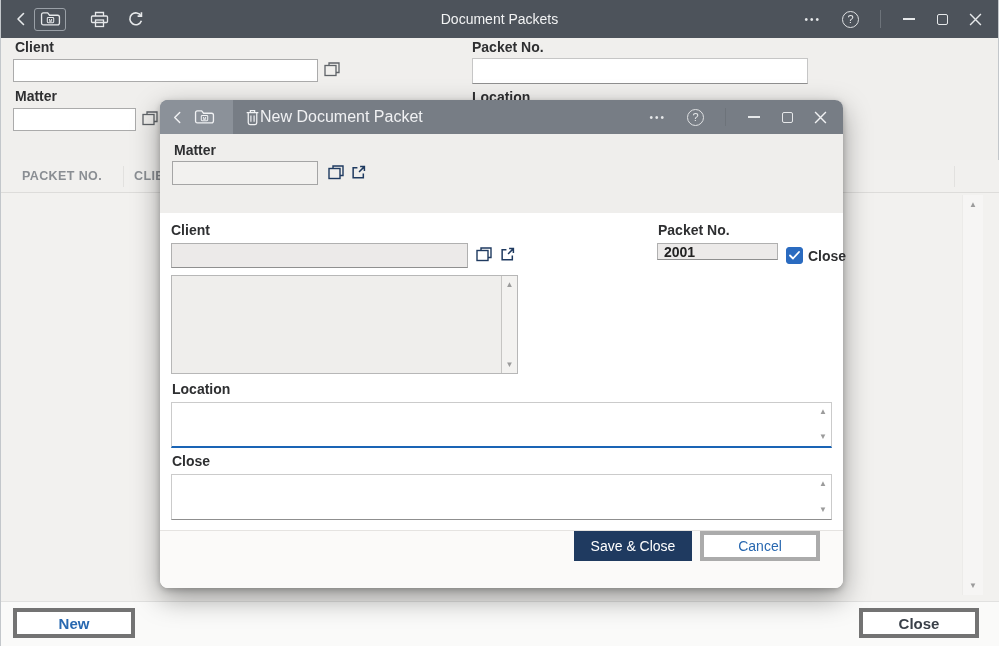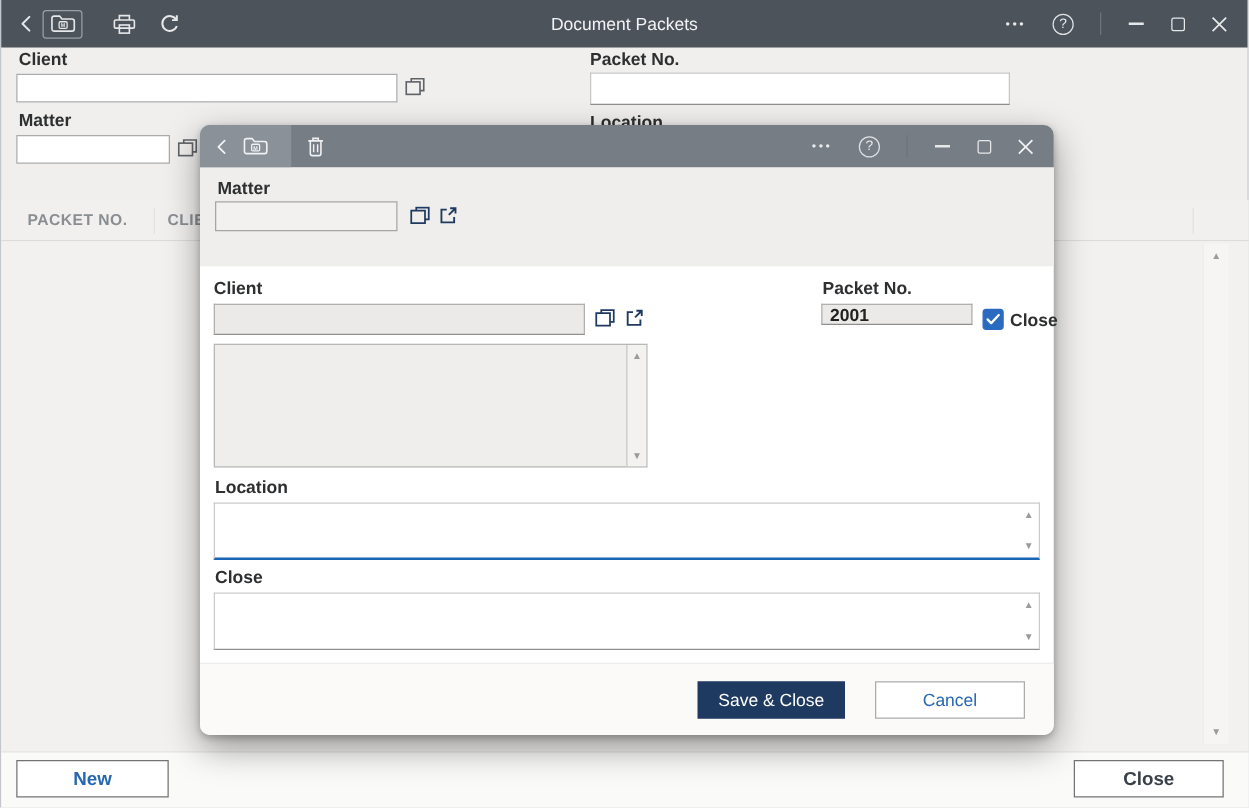--- a/index.html
+++ b/index.html
@@ -41,21 +41,21 @@
                  border-bottom:1px solid #dddcda; }
   .grid-header .col { position:absolute; top:0; height:100%; display:flex; align-items:center;
                  font-size:12.5px; letter-spacing:.4px; color:#8a8e93; }
   .col-div { position:absolute; top:6px; width:1px; height:21px; background:#e2e1df; }
   .grid-body { left:0; top:193px; width:999px; height:408px; background:#f2f1ef; }
   .vscroll { left:961px; top:195px; width:21px; height:400px; background:#f6f5f4; border-left:1px solid #ecebe9; }
   .vscroll span { position:absolute; left:0; right:0; text-align:center; font-size:8px; color:#9b9b9b; }
 
   
   .bottom-bar { left:0; top:601px; width:999px; height:45px; background:#fafaf9; border-top:1px solid #e1e1e0; }
-  .ghost-btn { background:#fff; border:1px solid #737373; font-size:15px; cursor:pointer;
+  .ghost-btn { background:#fff; border:4px solid #737373; font-size:15px; cursor:pointer;
                font-family:"Liberation Sans", sans-serif; }
   .blue-text { color:#2868b0; }
   .dark-text { color:#3a4049; }
 
   
   #dialog { position:absolute; left:160px; top:100px; width:683px; height:488px; background:#fff;
             border-radius:8px; box-shadow:0 10px 28px rgba(0,0,0,.38), 0 2px 6px rgba(0,0,0,.22); }
   .dlg-titlebar { position:absolute; left:0; top:0; right:0; height:34px; background:#777d85;
                   border-radius:8px 8px 0 0; color:#f0f1f3; display:flex; align-items:center; }
   .dlg-left-seg { width:73px; height:100%; background:#8b9199; border-radius:8px 0 0 0;
@@ -70,21 +70,21 @@
   .memo-box { position:absolute; left:11px; width:661px; height:46px; background:#fff;
               border:1px solid #cbcbcb; }
   .memo-box textarea { width:100%; height:100%; border:none; outline:none; resize:none; background:transparent;
               font-family:"Liberation Sans", sans-serif; font-size:14px; padding:4px 20px 4px 6px; }
   .mini-arrow { position:absolute; right:4px; font-size:8px; color:#9b9b9b; line-height:8px; }
   .checkbox { width:17px; height:17px; border-radius:3px; background:#fff; border:1px solid #8a8a8a;
               display:inline-flex; align-items:center; justify-content:center; }
   .checkbox[data-checked="true"] { background:#2a6bc0; border-color:#2a6bc0; }
   .dlg-footer { position:absolute; left:0; right:0; top:430px; height:58px; background:#fbfaf9;
                 border-top:1px solid #e5e3e1; border-radius:0 0 8px 8px;
-                display:flex; align-items:center; justify-content:flex-end; gap:24px; padding-right:23px; }
+                display:flex; justify-content:flex-end; gap:8px; padding-right:23px; }
   .primary-btn { width:118px; height:30px; background:#1f3a60; color:#fff; border:none; font-size:14px;
                  font-family:"Liberation Sans", sans-serif; cursor:pointer; }
   .cancel-btn { width:120px; height:30px; font-size:14px; }
   .navy-ic { color:#1f3a60; }
   .gray-ic { color:#5f6368; }
 </style>
 </head>
 <body>
 
 <div id="app">
@@ -190,20 +190,21 @@
         </svg>
       </span>
     </div>
     <span class="ibtn" style="margin-left:12px">
       <svg width="15" height="17" viewBox="0 0 14 16">
           <path d="M1.5 3.5 H12.5 M5 3.2 V1.6 H9 V3.2" fill="none" stroke="#f0f1f3" stroke-width="1.2"></path>
           <path d="M3 3.5 V13 Q3 14.6 4.6 14.6 H9.4 Q11 14.6 11 13 V3.5" fill="none" stroke="#f0f1f3" stroke-width="1.2"></path>
           <path d="M5.5 6 V12 M8.5 6 V12" stroke="#f0f1f3" stroke-width="1.1"></path>
         </svg>
     </span>
+    <span class="tb-title">New Document Packet</span>
     <div class="tb-right">
       <span class="tb-more">•••</span>
       <span class="tb-help">?</span>
       <span class="tb-divider"></span>
       <span class="ibtn" style="width:14px;height:14px">
           <span class="tb-min"></span>
         </span>
       <span class="tb-max"></span>
       <span class="ibtn">
         <svg width="13" height="13" viewBox="0 0 12 12">

